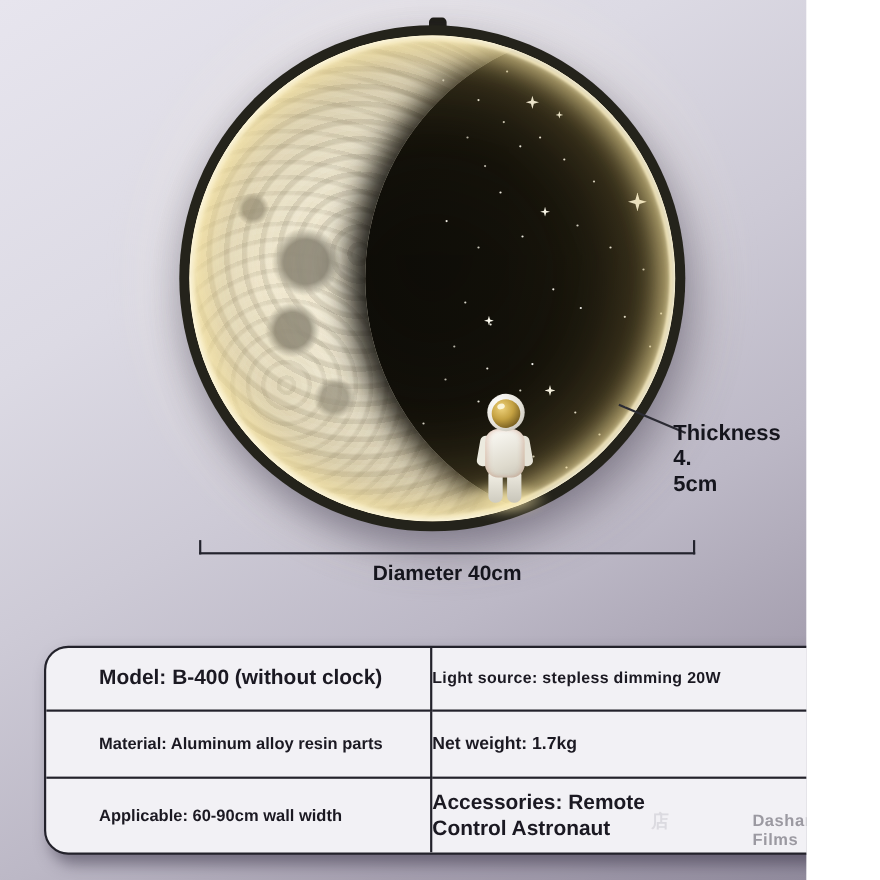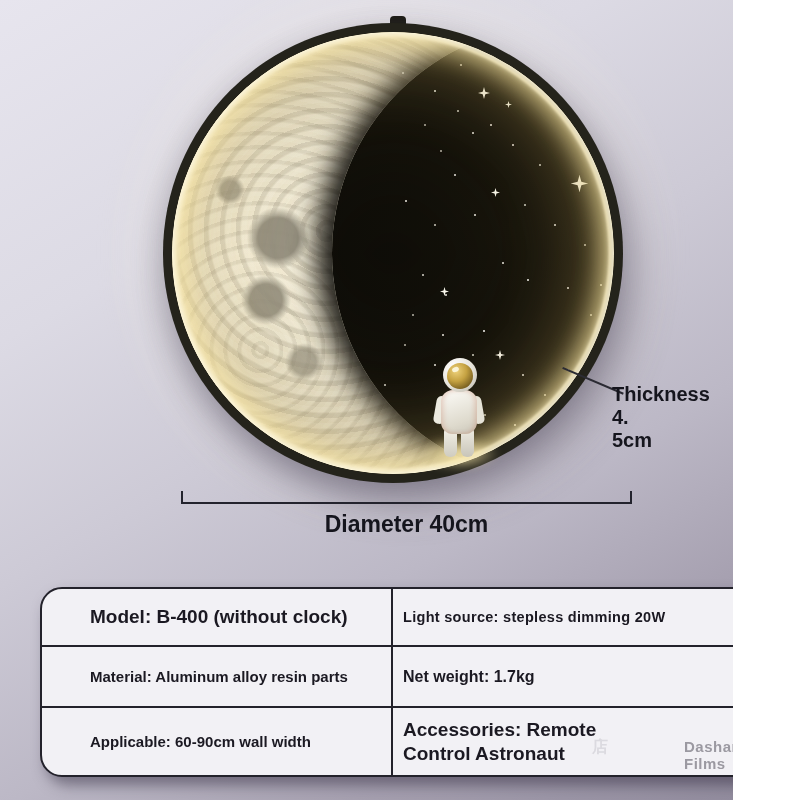--- a/index.html
+++ b/index.html
@@ -79,30 +79,30 @@
   
   .ptr-line{position:absolute;left:563px;top:367px;width:66px;border-top:2px solid #2b2b33;
     transform:rotate(23deg);transform-origin:left top;}
   .thickness{position:absolute;left:612px;top:383px;width:118px;
     font-size:20px;font-weight:bold;line-height:1.15;color:#15151d;}
   .dim-line{position:absolute;left:181px;top:502px;width:451px;border-top:2px solid #23232d;}
   .dim-tick{position:absolute;top:-13px;width:2px;height:13px;background:#23232d;}
   .dim-tick.left{left:0;}
   .dim-tick.right{right:0;}
   .dim-label{position:absolute;left:181px;top:511px;width:451px;text-align:center;
-    font-size:23px;font-weight:bold;color:#15151d;}
+    font-size:19px;font-weight:bold;color:#15151d;}
   
   .spec{position:absolute;left:40px;top:587px;width:727px;height:186px;
     background:#f2f1f5;border:2px solid #23222b;border-radius:22px;overflow:hidden;
     box-shadow:6px 8px 14px rgba(45,40,60,.5);
     display:grid;grid-template-columns:351px 1fr;grid-template-rows:58px 61px 1fr;
     color:#1b1922;}
   .cell{display:flex;align-items:center;box-sizing:border-box;}
   .c-l{padding-left:48px;border-right:2px solid #23222b;}
-  .c-r{padding-left:10px;}
+  .c-r{}
   .rb{border-bottom:2px solid #23222b;}
   .f-lg{font-size:19px;font-weight:bold;}
   .f-md{font-size:16px;font-weight:bold;text-align:center;}
   .f-sm{font-size:15px;font-weight:bold;}
   .f-xs{font-size:14.5px;font-weight:bold;letter-spacing:.3px;}
   .wrap-narrow{max-width:205px;line-height:1.25;}
   
   .wm-faint{position:absolute;left:592px;top:737px;font-size:16px;font-weight:bold;
     color:rgba(200,198,206,.55);letter-spacing:6px;}
   .wm-brand{position:absolute;left:684px;top:738px;font-size:15px;font-weight:bold;

